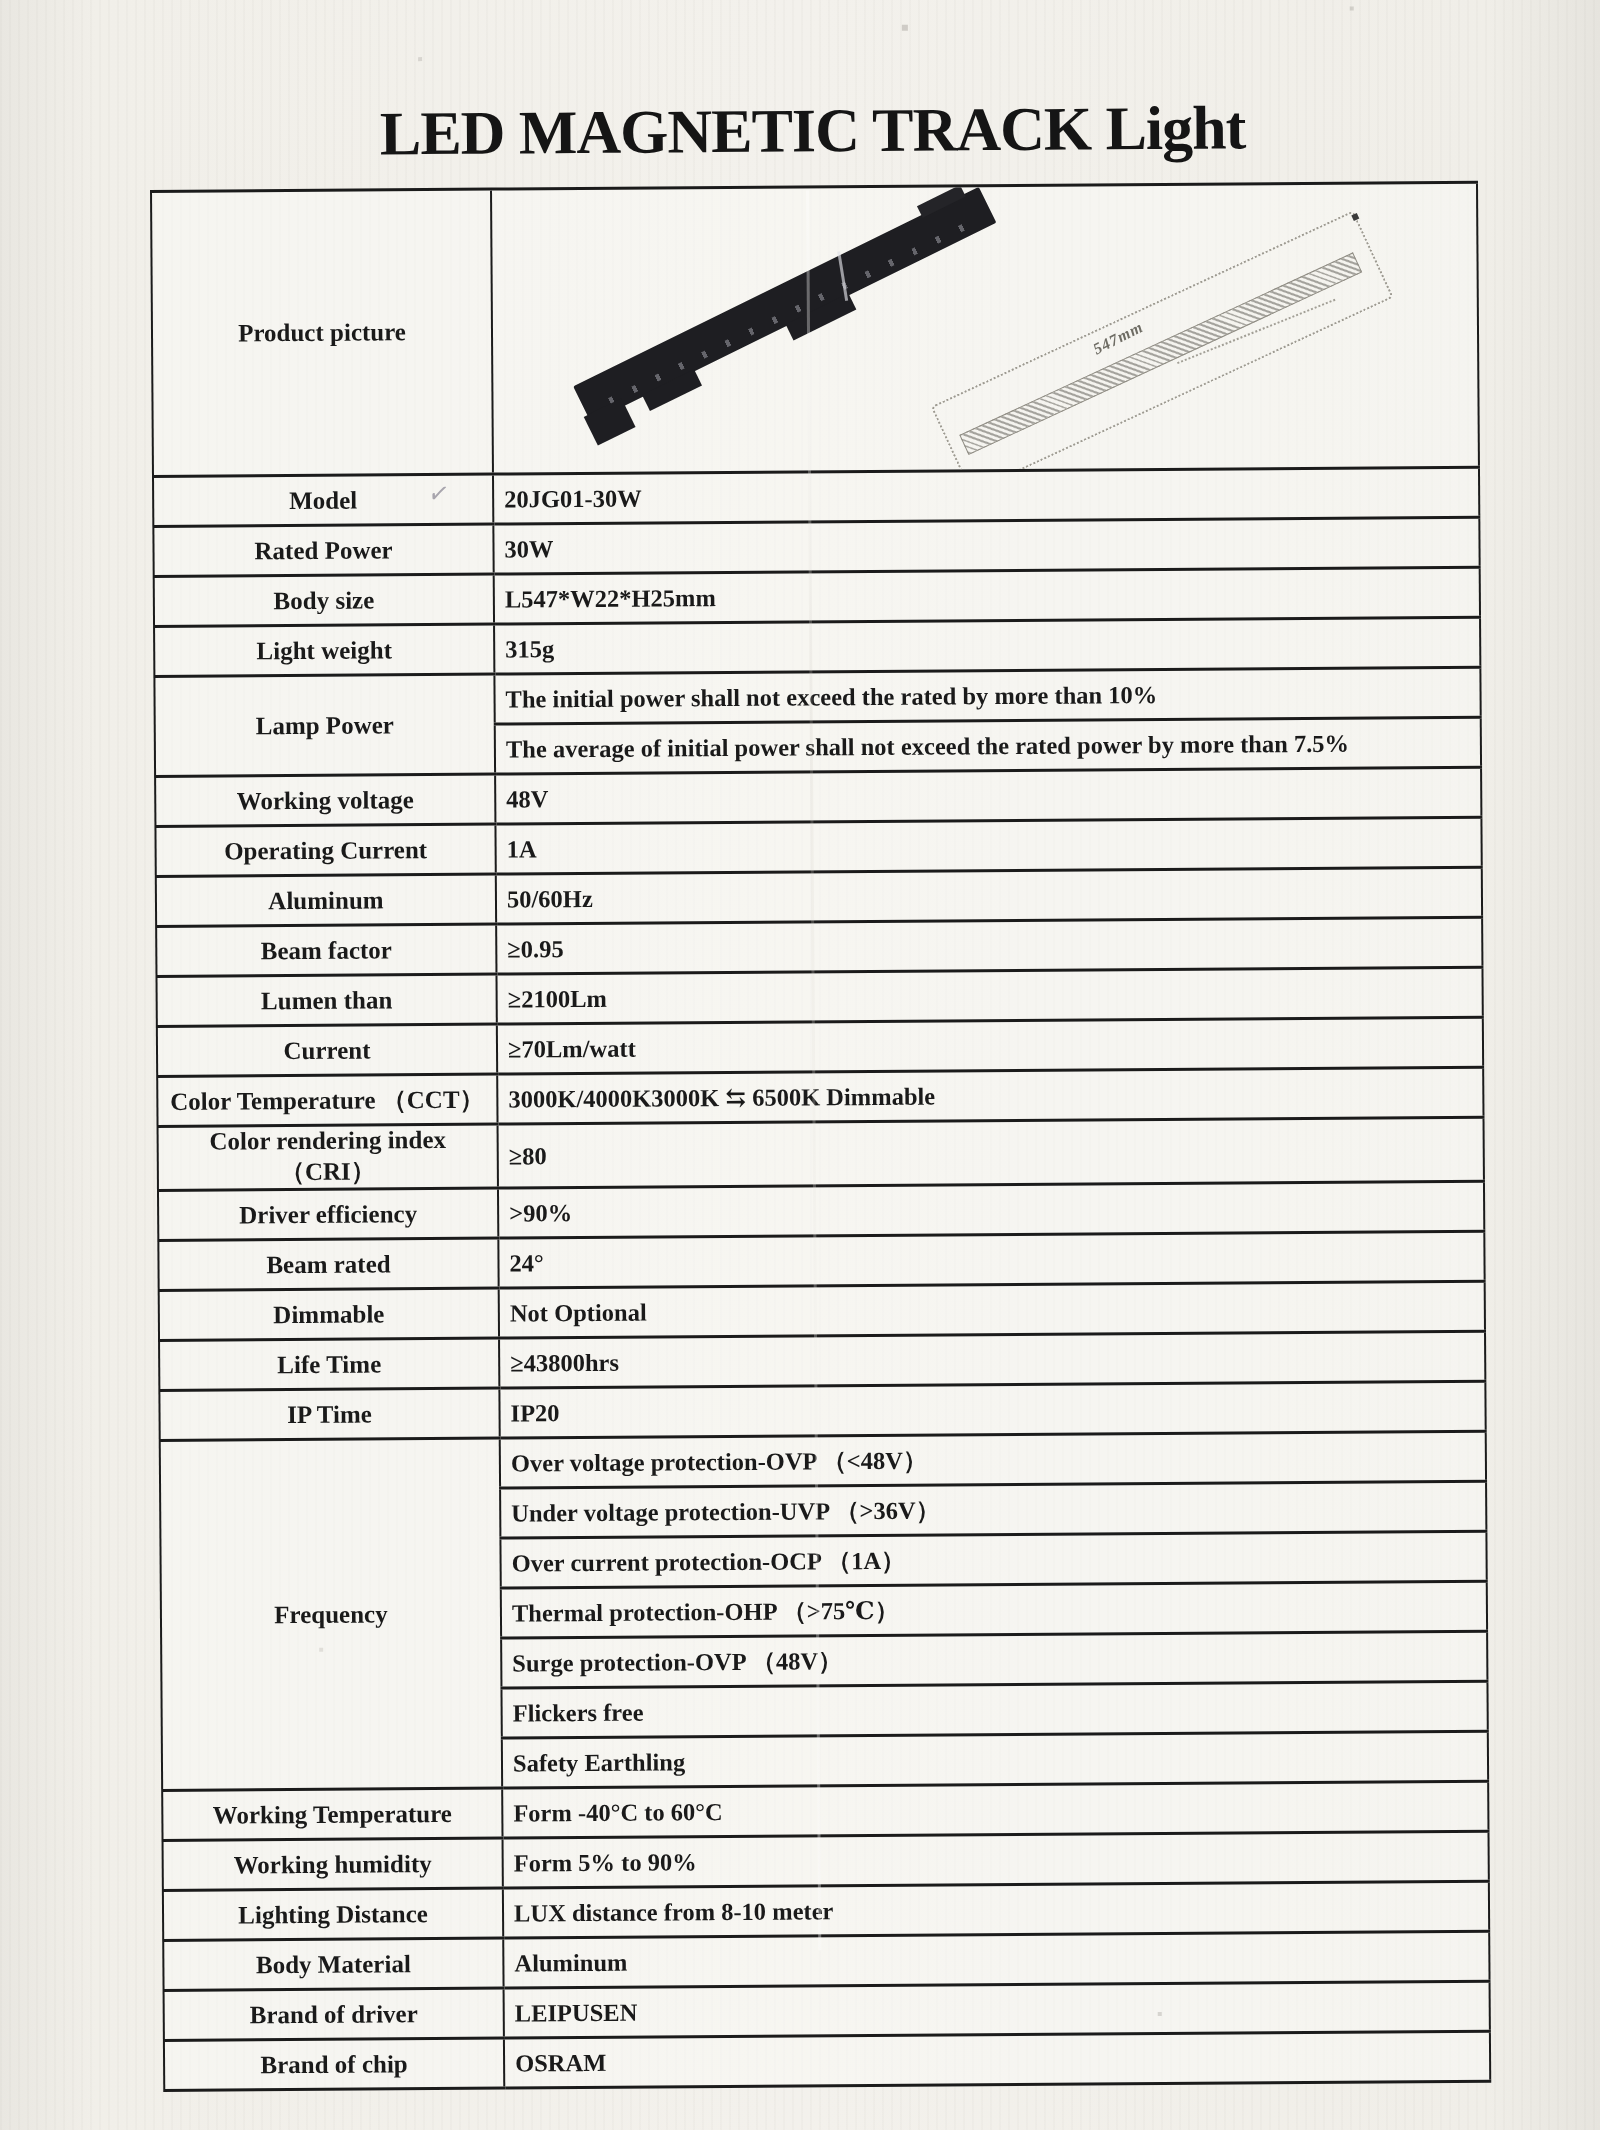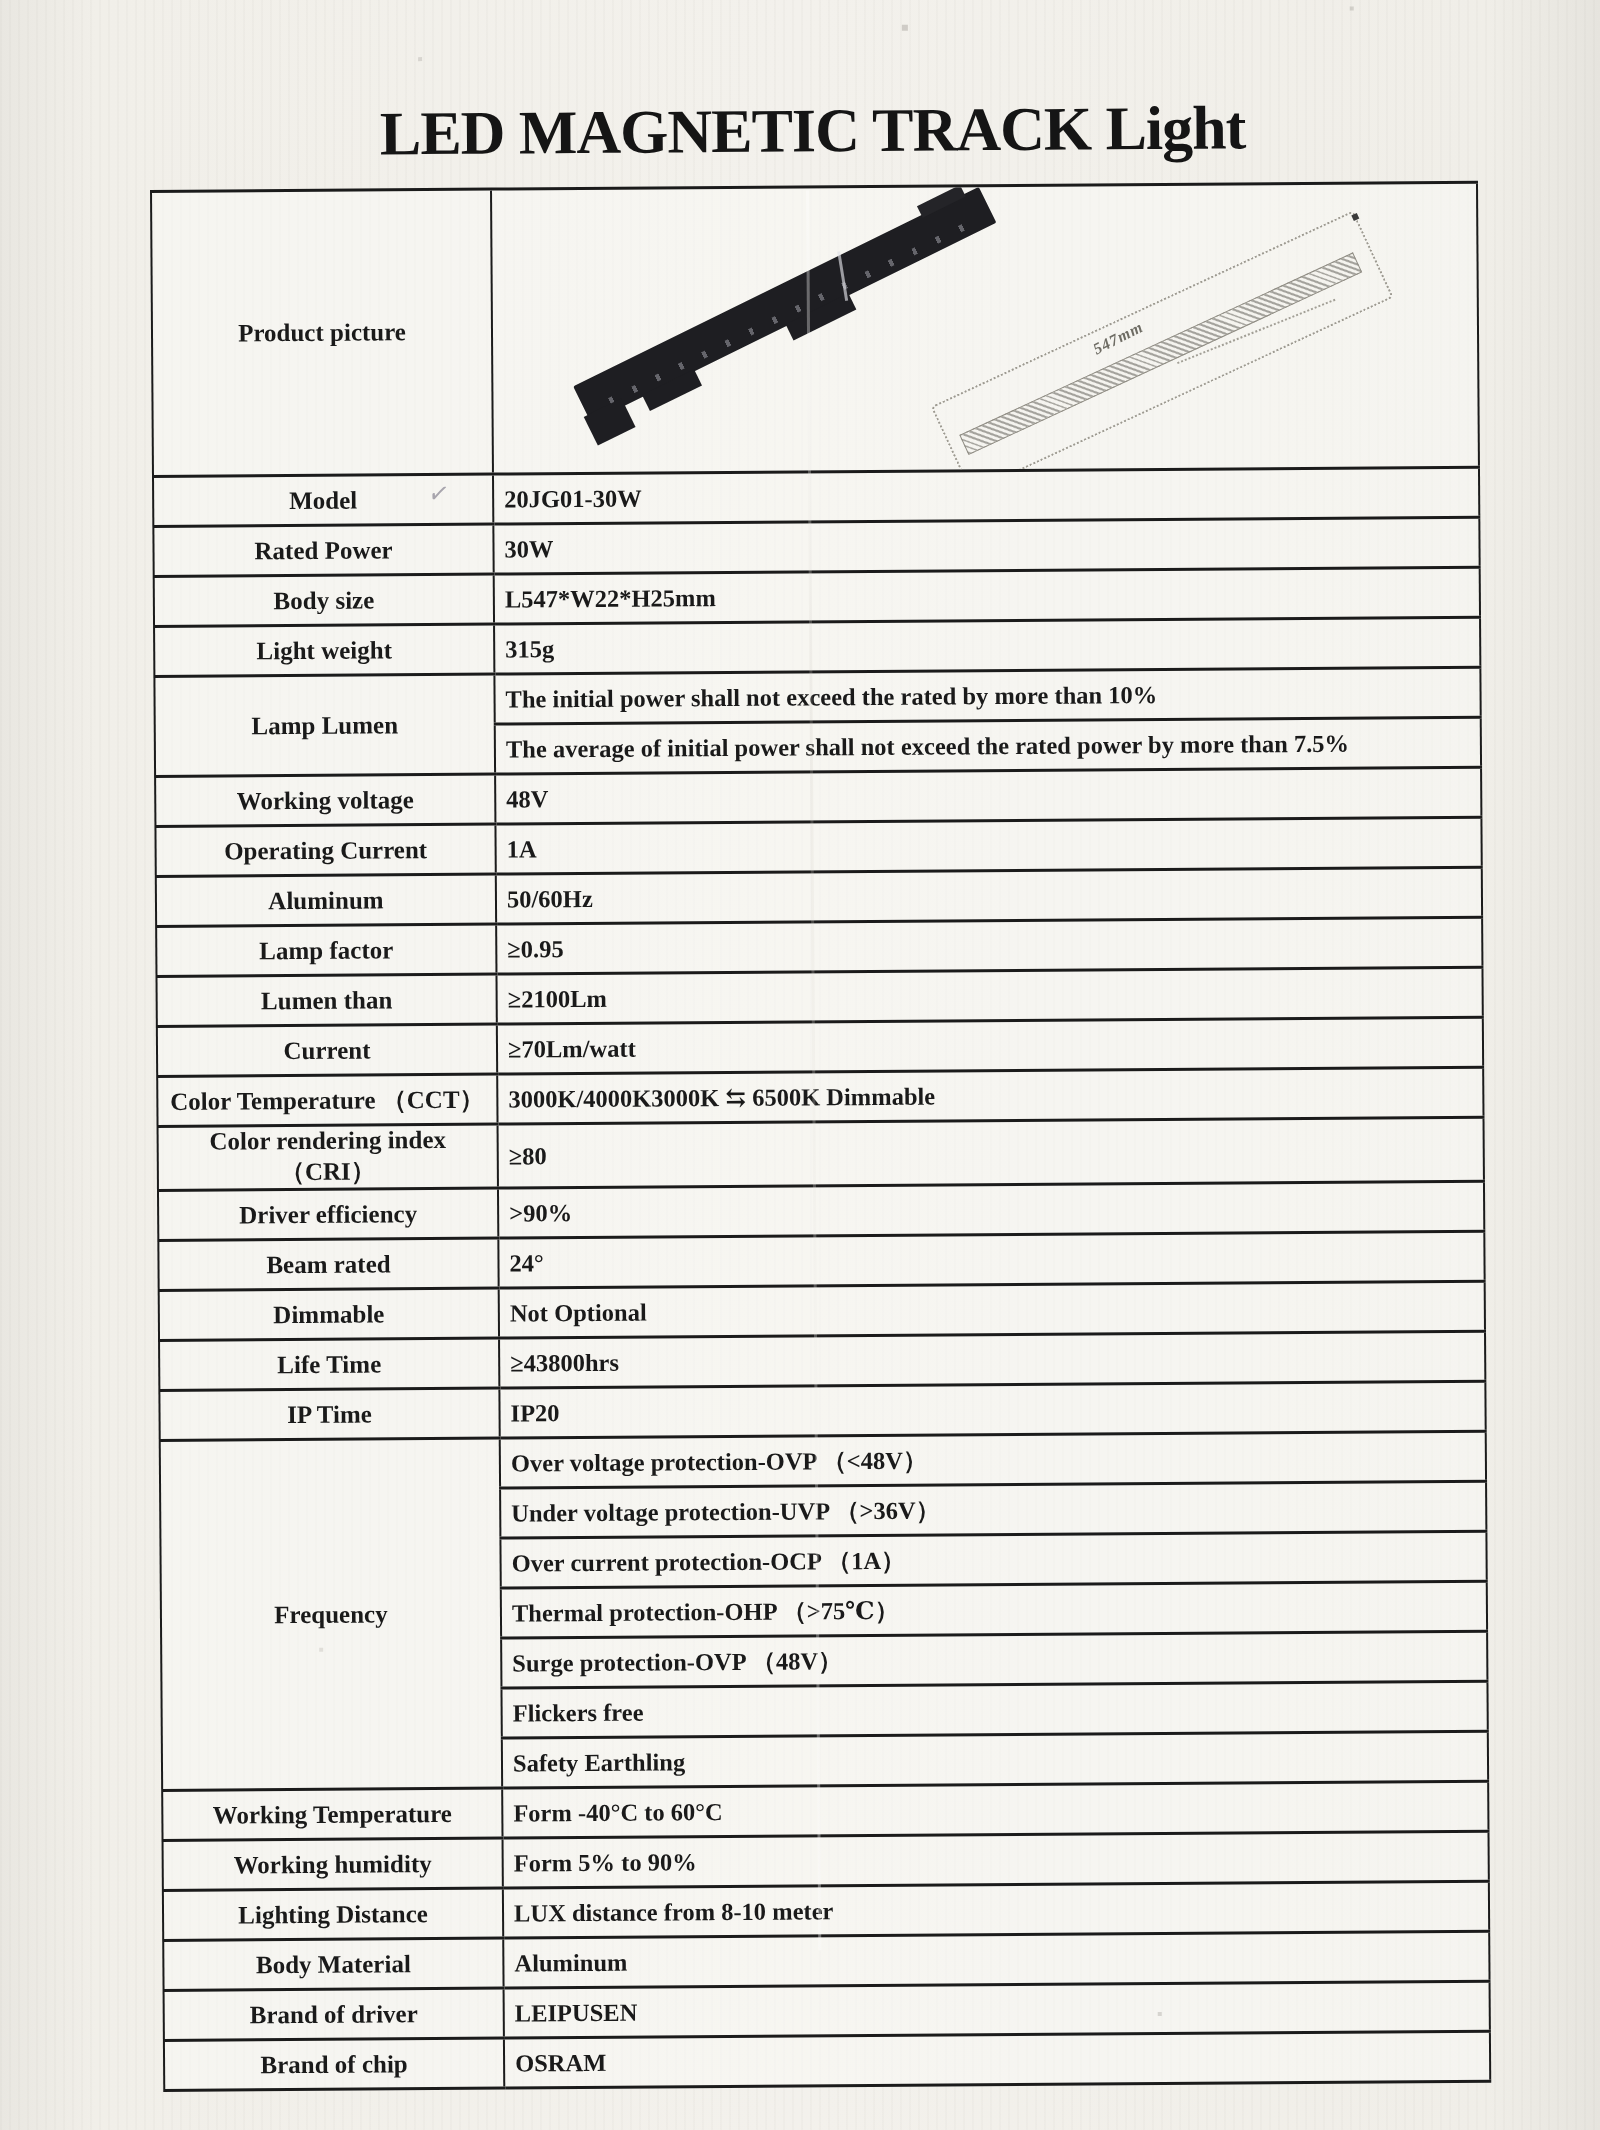--- a/index.html
+++ b/index.html
@@ -144,40 +144,40 @@
         </tr>
         <tr class="spec-row">
           <td class="label-cell" rowspan="1"><span>Body size</span></td>
           <td class="value-cell">L547*W22*H25mm</td>
         </tr>
         <tr class="spec-row">
           <td class="label-cell" rowspan="1"><span>Light weight</span></td>
           <td class="value-cell">315g</td>
         </tr>
         <tr class="spec-row">
-          <td class="label-cell" rowspan="2"><span>Lamp Lumen</span></td>
+          <td class="label-cell" rowspan="2"><span>Lamp Power</span></td>
           <td class="value-cell">The initial power shall not exceed the rated by more than 10%</td>
         </tr>
         <tr class="spec-row">
           <td class="value-cell">The average of initial power shall not exceed the rated power by more than 7.5%</td>
         </tr>
         <tr class="spec-row">
           <td class="label-cell" rowspan="1"><span>Working voltage</span></td>
           <td class="value-cell">48V</td>
         </tr>
         <tr class="spec-row">
           <td class="label-cell" rowspan="1"><span>Operating Current</span></td>
           <td class="value-cell">1A</td>
         </tr>
         <tr class="spec-row">
           <td class="label-cell" rowspan="1"><span>Aluminum</span></td>
           <td class="value-cell">50/60Hz</td>
         </tr>
         <tr class="spec-row">
-          <td class="label-cell" rowspan="1"><span>Lamp factor</span></td>
+          <td class="label-cell" rowspan="1"><span>Beam factor</span></td>
           <td class="value-cell">≥0.95</td>
         </tr>
         <tr class="spec-row">
           <td class="label-cell" rowspan="1"><span>Lumen than</span></td>
           <td class="value-cell">≥2100Lm</td>
         </tr>
         <tr class="spec-row">
           <td class="label-cell" rowspan="1"><span>Current</span></td>
           <td class="value-cell">≥70Lm/watt</td>
         </tr>

